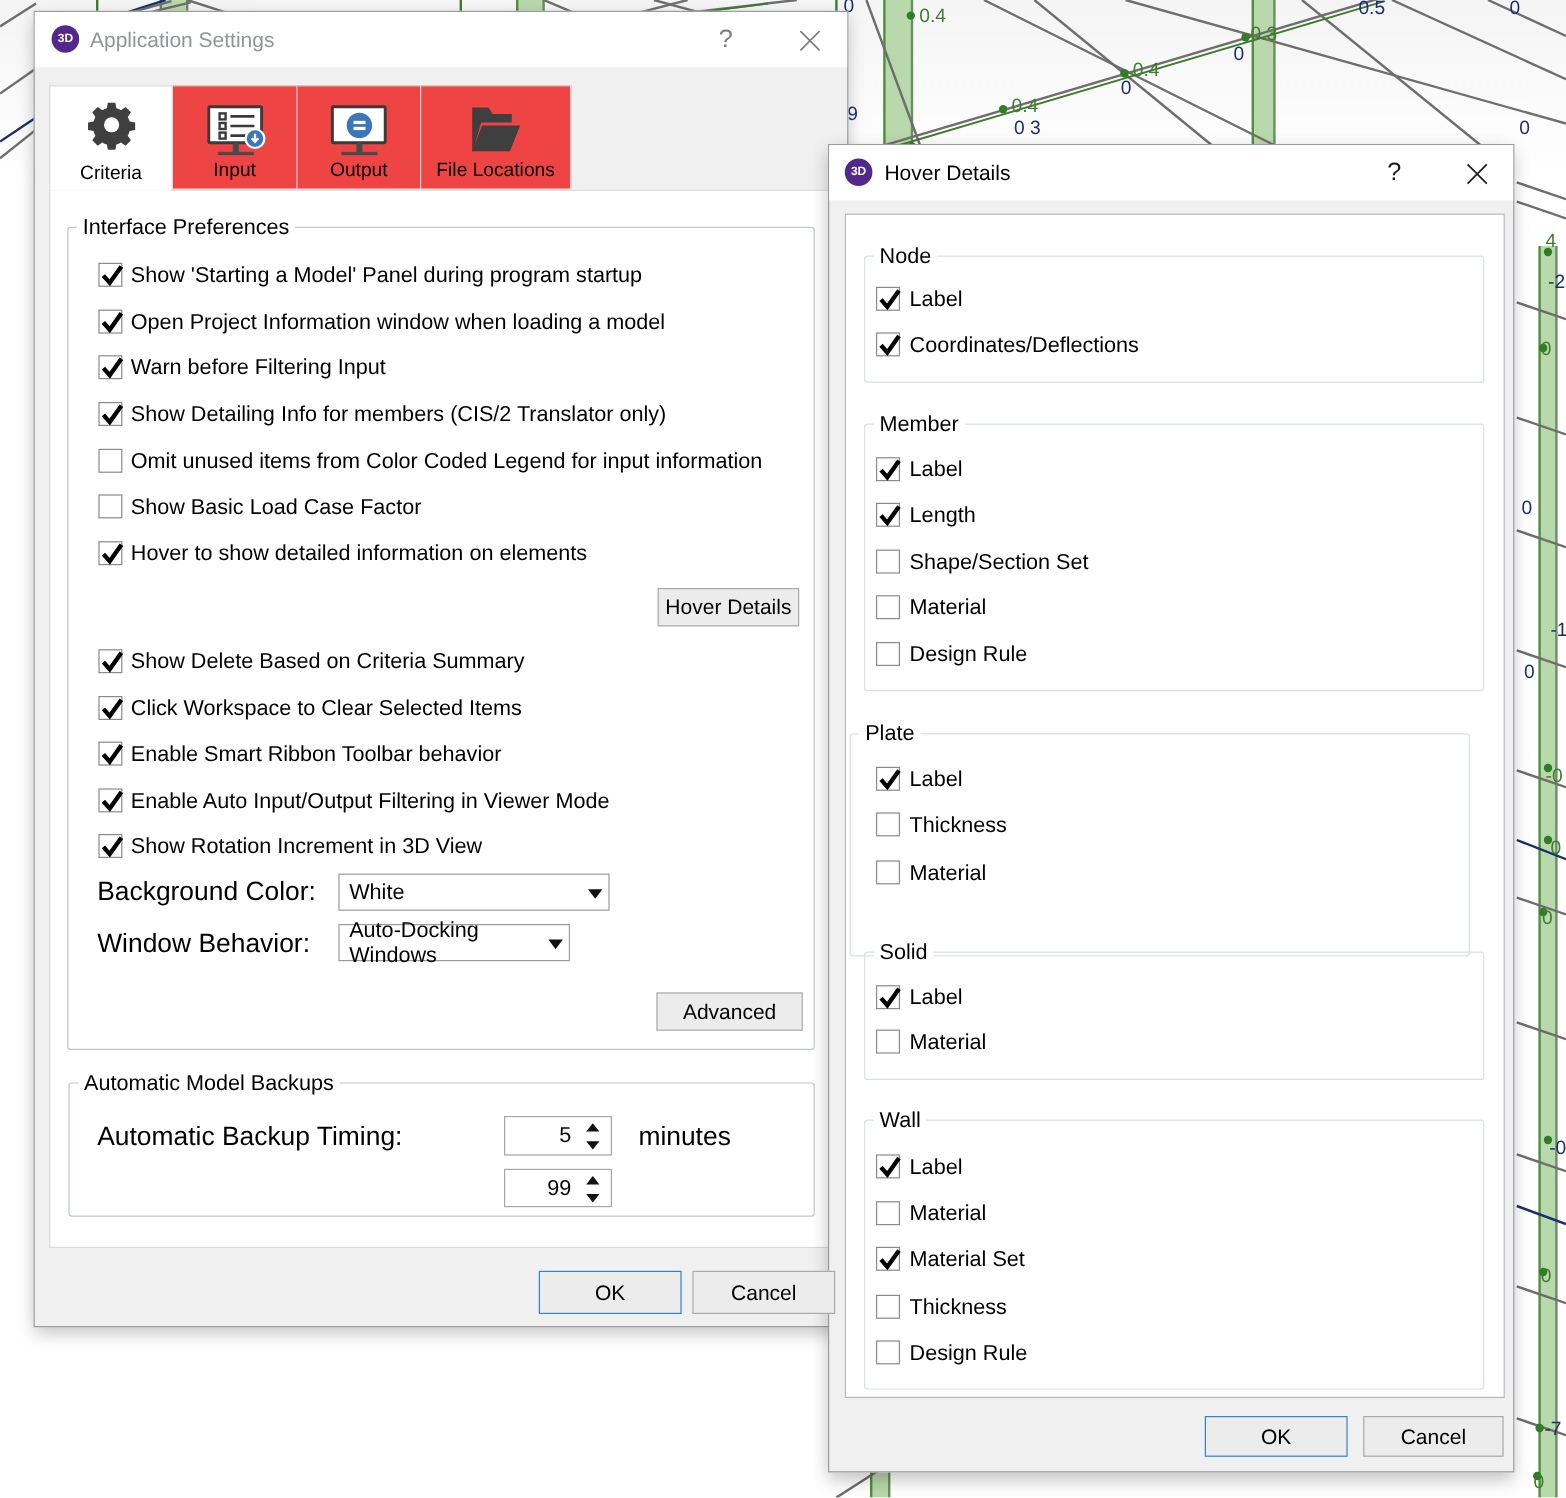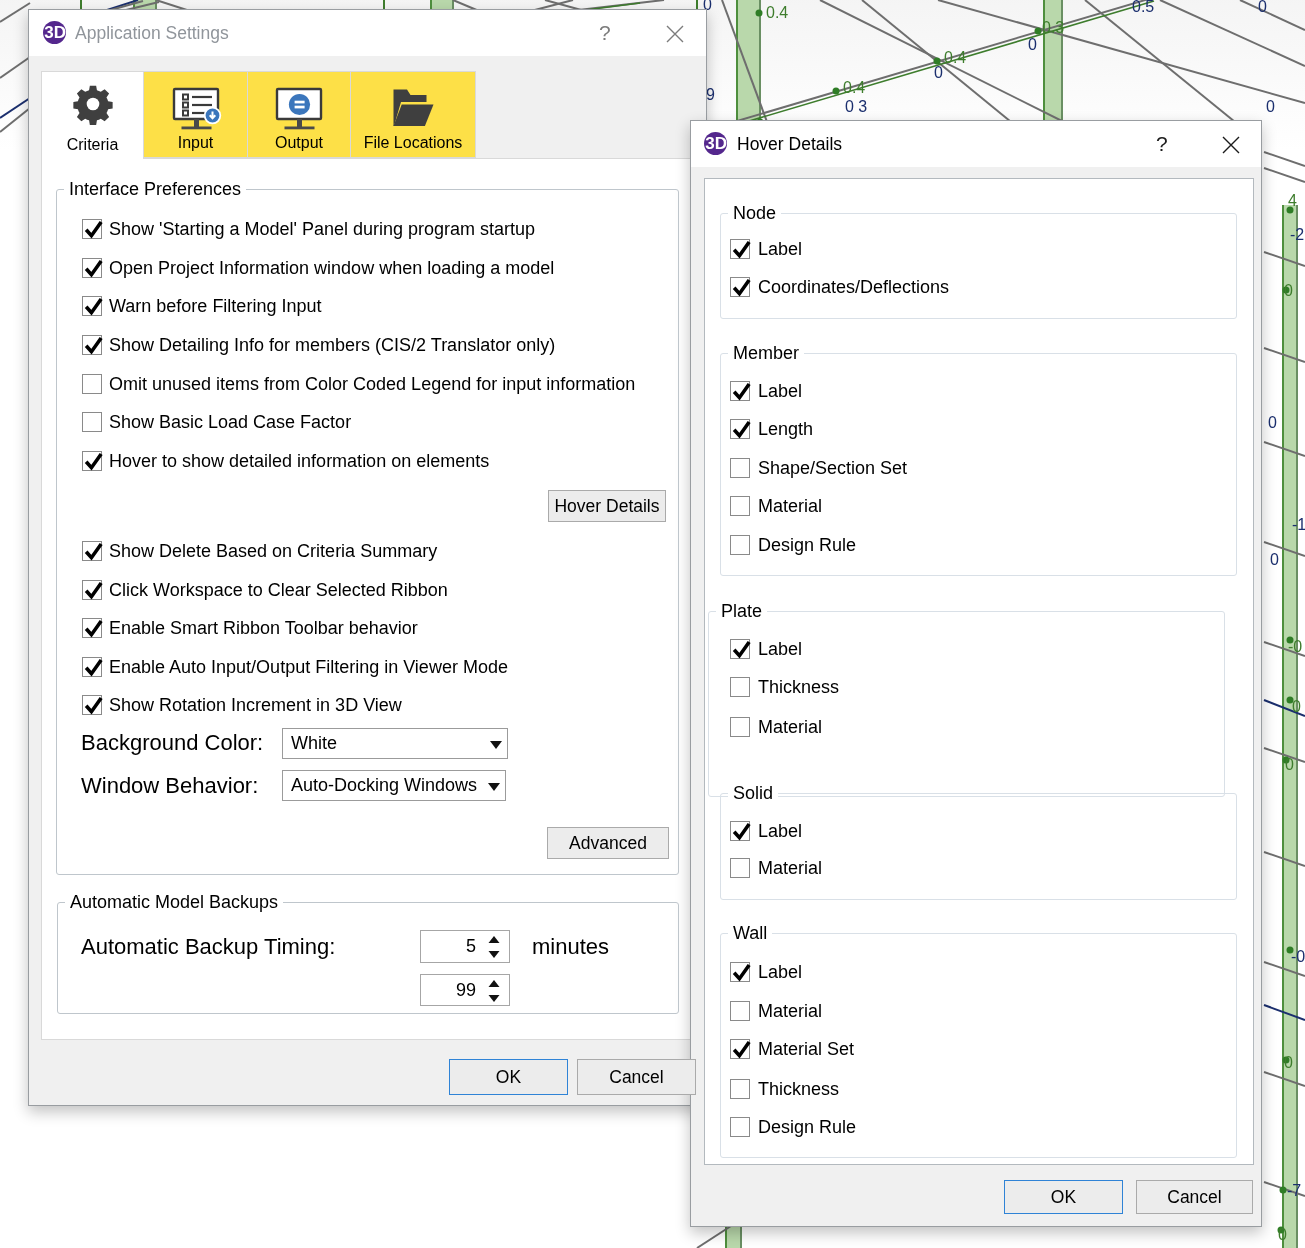--- a/index.html
+++ b/index.html
@@ -1,22 +1,22 @@
 <!DOCTYPE html>
 <html><head><meta charset="utf-8"><title>s</title><style>
 *{margin:0;padding:0;box-sizing:border-box}
 html,body{width:1305px;height:1248px;overflow:hidden}
 body{position:relative;background:#fff;font-family:"Liberation Sans",sans-serif;color:#000}
 .dlg{position:absolute;background:#f0f0f0;border:1px solid #999da1;box-shadow:0 6px 14px rgba(0,0,0,.24)}
 .tbar{position:absolute;left:0;top:0;right:0;height:46px;background:#fff}
-.dicon{position:absolute;width:23px;height:23px;border-radius:50%;background:#54278d;color:#fff;font-weight:bold;font-size:17px;text-align:right;line-height:23px}
+.dicon{position:absolute;width:23px;height:23px;border-radius:50%;background:#54278d;color:#fff;font-weight:bold;font-size:10px;text-align:center;line-height:23px}
 .ttl{position:absolute;left:46px;top:0;height:46px;display:flex;align-items:center;font-size:17.5px;white-space:nowrap}
 .hm{position:absolute;top:0;height:46px;display:flex;align-items:center;font-size:21px}
 .xm{position:absolute}
-.tab{position:absolute;top:61px;height:87px;background:#fde047;border:1px solid #d9d9d9}
+.tab{position:absolute;top:61px;height:87px;background:#ef4444;border:1px solid #d9d9d9}
 .tab.sel{background:#fff;height:88px;border-bottom:none;z-index:3}
 .ticon{position:absolute;left:0;right:0;display:flex;justify-content:center}
 .tlab{position:absolute;left:0;right:0;bottom:5px;text-align:center;font-size:16px;white-space:nowrap}
 .page{position:absolute;left:12px;top:148px;width:657px;height:882px;background:#fff;border:1px solid #d9d9d9}
 .panel{position:absolute;left:13px;top:57px;width:550px;height:987px;background:#fff;border:1px solid #b3b9be}
 .grp{position:absolute;border:1px solid #bfc6cc;border-radius:3px;z-index:2}
 .grp .cap{position:absolute;top:-11px;left:7px;background:#fff;padding:0 5px;font-size:18px;line-height:21px;white-space:nowrap}
 .hgrp{border-color:#d9e0e7}
 .row{position:absolute;height:22px;z-index:2;white-space:nowrap}
 .cb{position:absolute;top:1px;width:20px;height:20px;background:#fff;border:1.6px solid #8a8a8a}
@@ -255,21 +255,21 @@
         </svg>
       </span>
       <span class="lb" style="left:27px">Show Delete Based on Criteria Summary</span>
     </div>
 <div class="row" style="left:53px;top:569px">
       <span class="cb" style="left:0px">
         <svg viewBox="0 0 20 20" style="position:absolute;left:-2px;top:-3px;width:24px;height:24px;overflow:visible">
           <path d="M4.3 10.6 L8.7 15.6 L16.8 4.2" fill="none" stroke="#000" stroke-width="3"></path>
         </svg>
       </span>
-      <span class="lb" style="left:27px">Click Workspace to Clear Selected Ribbon</span>
+      <span class="lb" style="left:27px">Click Workspace to Clear Selected Items</span>
     </div>
 <div class="row" style="left:53px;top:607px">
       <span class="cb" style="left:0px">
         <svg viewBox="0 0 20 20" style="position:absolute;left:-2px;top:-3px;width:24px;height:24px;overflow:visible">
           <path d="M4.3 10.6 L8.7 15.6 L16.8 4.2" fill="none" stroke="#000" stroke-width="3"></path>
         </svg>
       </span>
       <span class="lb" style="left:27px">Enable Smart Ribbon Toolbar behavior</span>
     </div>
 <div class="row" style="left:53px;top:646px">
@@ -286,21 +286,21 @@
           <path d="M4.3 10.6 L8.7 15.6 L16.8 4.2" fill="none" stroke="#000" stroke-width="3"></path>
         </svg>
       </span>
       <span class="lb" style="left:27px">Show Rotation Increment in 3D View</span>
     </div>
 <div class="flab" style="left:52px;top:722px">Background Color:</div>
 <div class="dd" style="left:253px;top:718px;width:226px;height:31px">
       <span>White</span>
     </div>
 <div class="flab" style="left:52px;top:765px">Window Behavior:</div>
-<div class="dd" style="left:253px;top:760px;width:224px;height:31px">
+<div class="dd" style="left:253px;top:760px;width:193px;height:31px">
       <span>Auto-Docking Windows</span>
     </div>
 <div class="btn" style="left:518px;top:817px;width:122px;height:32px">Advanced</div>
 <div class="grp" style="left:28px;top:892px;width:622px;height:112px">
       <span class="cap">Automatic Model Backups</span>
     </div>
 <div class="flab" style="left:52px;top:926px">Automatic Backup Timing:</div>
 <div class="spin" style="left:391px;top:920px;width:90px;height:33px">
       <span class="sval">5</span>
       <svg class="sar" width="14" height="26" viewBox="0 0 14 26">

